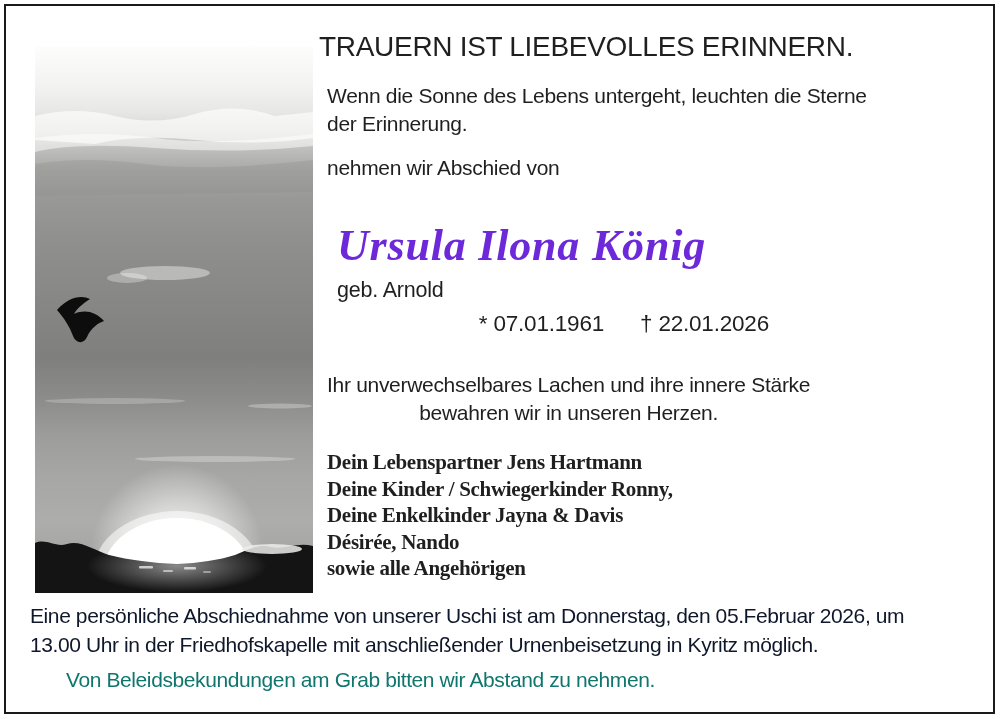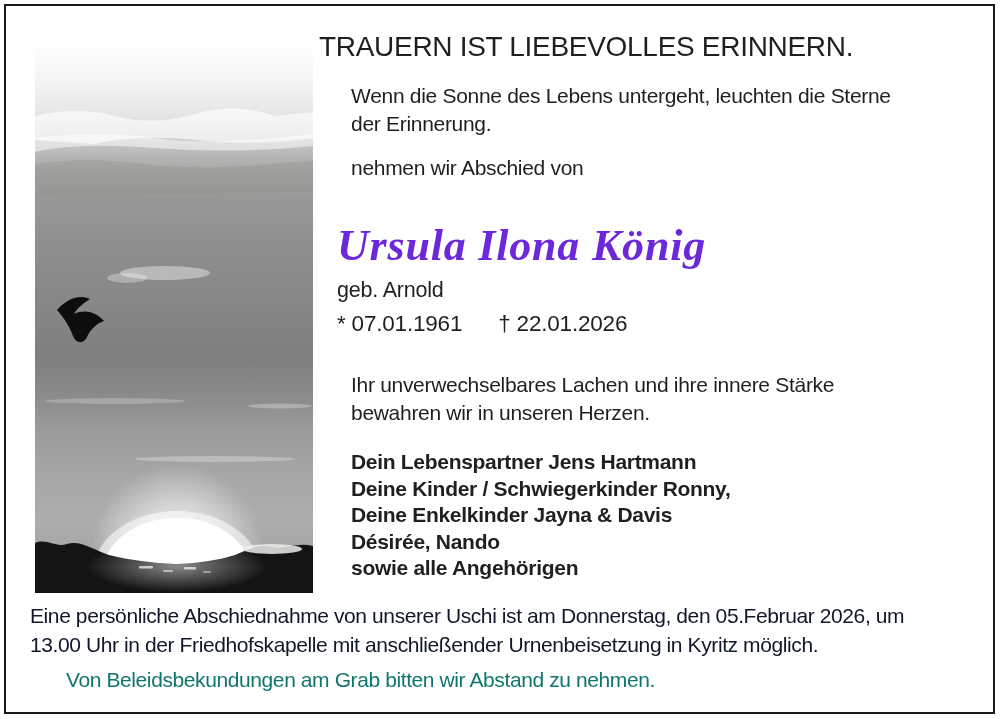--- a/index.html
+++ b/index.html
@@ -18,32 +18,32 @@
       #fdfdfc 0%,#f3f3f1 7%,#e7e7e5 12%,#d4d4d2 16%,
       #bdbdbb 19%,#a7a7a5 23%,#989896 28%,#8f8f8d 36%,
       #868684 48%,#7f7f7d 57%,#8b8b89 64%,#9c9c9a 71%,
       #a7a7a5 79%,#adadab 87%,#a4a4a2 94%,#9b9b99 100%);
   }
   .photo svg{position:absolute;left:0;top:0;}
   .line{white-space:nowrap;}
   .header-motto{
     position:absolute;left:319px;top:33px;font-size:28px;letter-spacing:-0.3px;line-height:28px;
   }
-  .para{position:absolute;left:351px;font-size:21px;letter-spacing:-0.3px;line-height:28px;}
+  .para{position:absolute;left:327px;font-size:21px;letter-spacing:-0.3px;line-height:28px;}
   .epigraph{top:82px;}
   .intro{top:154px;}
-  .tribute{top:371px;}
-  .mourners{top:449px;font-weight:bold;line-height:26.5px;}
+  .tribute{top:371px;text-align:center;}
+  .mourners{top:449px;font-weight:bold;line-height:26.5px;font-family:Liberation Serif, serif;}
   .name-block{position:absolute;left:337px;top:221px;width:432px;}
   .deceased-name{
     font-family:"Liberation Serif", serif;font-style:italic;font-weight:bold;
     font-size:44px;line-height:50px;letter-spacing:0.8px;white-space:nowrap;color:#6d28d9;
   }
   .maiden-name{margin-top:7px;text-align:left;font-size:21.5px;letter-spacing:-0.2px;}
-  .dates{margin-top:8px;text-align:left;font-size:22.5px;letter-spacing:-0.2px;white-space:nowrap;}
+  .dates{margin-top:8px;text-align:right;font-size:22.5px;letter-spacing:-0.2px;white-space:nowrap;}
   .dates .death{margin-left:36px;}
   .announcement{
     position:absolute;left:30px;top:602px;font-size:21px;letter-spacing:-0.4px;
     line-height:28.5px;color:#0f172a;
   }
   .condolence{
     position:absolute;left:30px;top:668px;font-size:21px;letter-spacing:-0.4px;color:#0f766e;margin-left:36px;
   }
 </style>
 </head>

